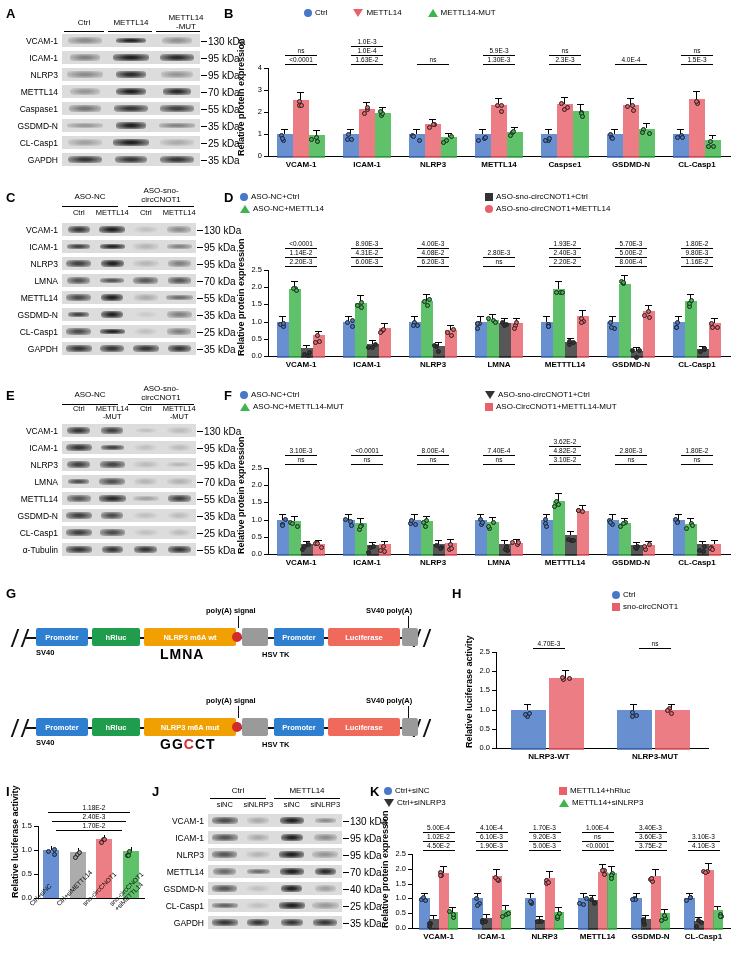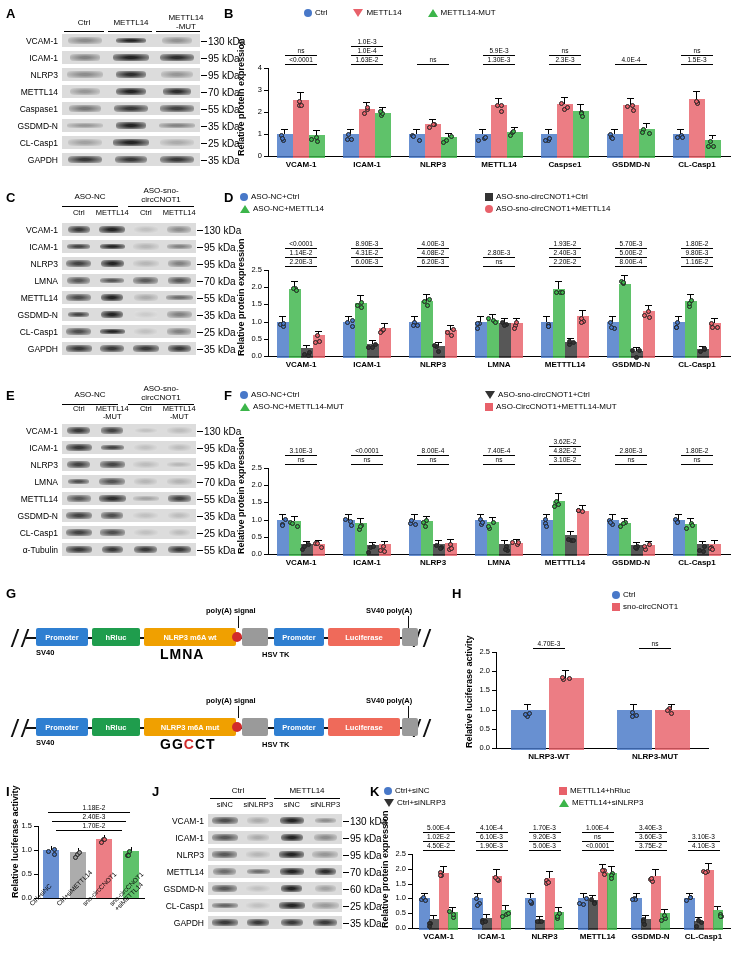--- a/index.html
+++ b/index.html
@@ -1173,21 +1173,21 @@
       </div>
       <div class="kda" style="position:absolute;left:198px;top:52.5px;">70 kDa</div>
       <div style="position:absolute;left:191px;top:57.5px;width:6px;border-top:1px solid #000;"></div>
       <div class="prot-name" style="position:absolute;left:0;top:69.5px;width:52px;">GSDMD-N</div>
       <div class="gel" style="position:absolute;left:56px;top:68px;width:134px;height:13px;background:#dcdcdc;overflow:hidden;">
         <div style="position:absolute;left:4.096744984567902px;top:3.1017488425925928px;width:25.306510030864196px;height:6.7965023148148145px;border-radius:3.3982511574074072px;background:radial-gradient(ellipse at 50% 50%, rgb(88,88,88) 20%, rgba(148,148,148,0.25) 100%);"></div>
         <div style="position:absolute;left:38.28982793209877px;top:3.216030478395062px;width:23.92034413580247px;height:6.567939043209876px;border-radius:3.283969521604938px;background:radial-gradient(ellipse at 50% 50%, rgb(193,193,193) 20%, rgba(253,253,253,0.25) 100%);"></div>
         <div style="position:absolute;left:73.26767939814815px;top:3.259293595679013px;width:20.964641203703703px;height:6.481412808641974px;border-radius:3.240706404320987px;background:radial-gradient(ellipse at 50% 50%, rgb(36,36,36) 20%, rgba(96,96,96,0.25) 100%);"></div>
         <div style="position:absolute;left:106.53641049382716px;top:2.7404270833333335px;width:21.42717901234568px;height:7.519145833333333px;border-radius:3.7595729166666665px;background:radial-gradient(ellipse at 50% 50%, rgb(162,162,162) 20%, rgba(222,222,222,0.25) 100%);"></div>
       </div>
-      <div class="kda" style="position:absolute;left:198px;top:69.5px;">60 kDa</div>
+      <div class="kda" style="position:absolute;left:198px;top:69.5px;">40 kDa</div>
       <div style="position:absolute;left:191px;top:74.5px;width:6px;border-top:1px solid #000;"></div>
       <div class="prot-name" style="position:absolute;left:0;top:86.5px;width:52px;">CL-Casp1</div>
       <div class="gel" style="position:absolute;left:56px;top:85px;width:134px;height:13px;background:#dcdcdc;overflow:hidden;">
         <div style="position:absolute;left:3.7237989969135814px;top:3.681653163580247px;width:26.052402006172837px;height:5.636693672839506px;border-radius:2.818346836419753px;background:radial-gradient(ellipse at 50% 50%, rgb(99,99,99) 20%, rgba(159,159,159,0.25) 100%);"></div>
         <div style="position:absolute;left:38.26428935185185px;top:3.468527391975309px;width:23.971421296296295px;height:6.062945216049382px;border-radius:3.031472608024691px;background:radial-gradient(ellipse at 50% 50%, rgb(193,193,193) 20%, rgba(253,253,253,0.25) 100%);"></div>
         <div style="position:absolute;left:70.98399266975309px;top:3.2999386574074077px;width:25.532014660493825px;height:6.400122685185185px;border-radius:3.2000613425925923px;background:radial-gradient(ellipse at 50% 50%, rgb(36,36,36) 20%, rgba(96,96,96,0.25) 100%);"></div>
         <div style="position:absolute;left:103.85568672839506px;top:2.988109182098766px;width:26.78862654320988px;height:7.023781635802468px;border-radius:3.511890817901234px;background:radial-gradient(ellipse at 50% 50%, rgb(155,155,155) 20%, rgba(215,215,215,0.25) 100%);"></div>
       </div>
       <div class="kda" style="position:absolute;left:198px;top:86.5px;">25 kDa</div>
       <div style="position:absolute;left:191px;top:91.5px;width:6px;border-top:1px solid #000;"></div>

